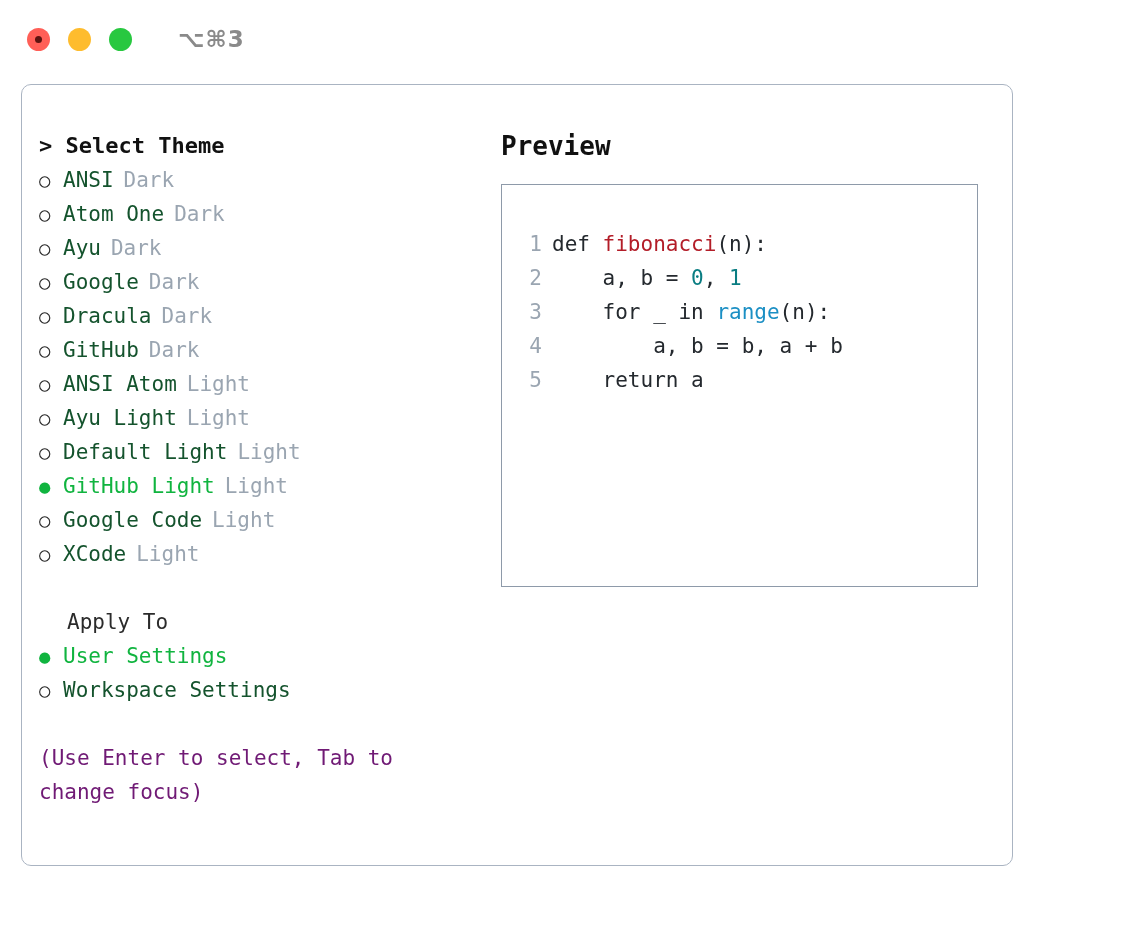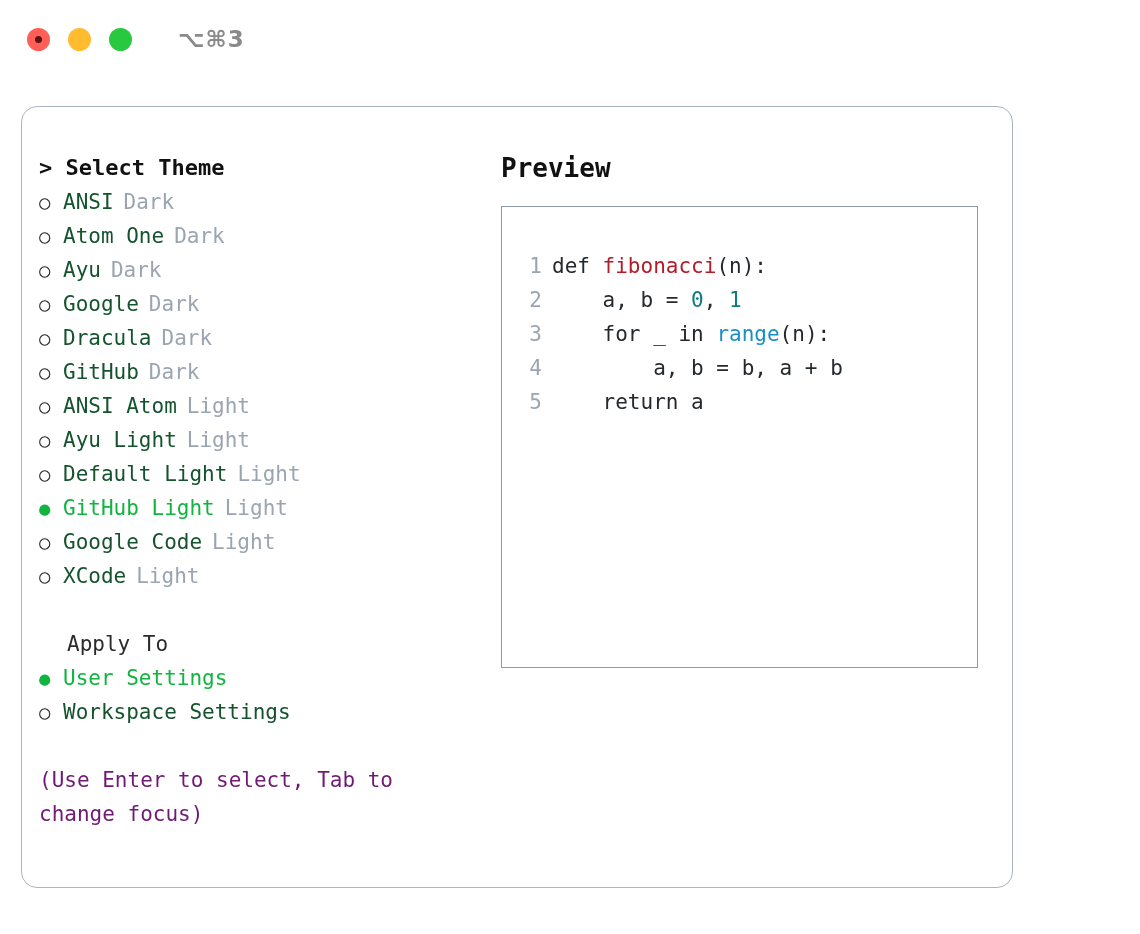--- a/index.html
+++ b/index.html
@@ -65,25 +65,25 @@
     font-size: 23px;
     font-weight: bold;
     color: #8a8a8a;
     letter-spacing: 1px;
   }
 
   
   .card {
     position: absolute;
     left: 21px;
-    top: 106px;
+    top: 84px;
     width: 992px;
     height: 782px;
     border: 1px solid #aab4c2;
-    border-radius: 16px;
+    border-radius: 10px;
     box-sizing: border-box;
     background: #ffffff;
   }
 
   .columns {
     display: flex;
     padding: 44px 0 0 17px;
     box-sizing: border-box;
   }
   .col-left  { width: 462px; flex: none; }
@@ -141,21 +141,21 @@
   .preview-title {
     font-size: 26px;
     font-weight: bold;
     color: #111111;
     line-height: 34px;
     white-space: pre;
   }
   .preview-box {
     margin-top: 21px;
     width: 477px;
-    height: 462px;
+    height: 403px;
     border: 1px solid #8e9aa9;
     box-sizing: border-box;
     background: #ffffff;
     padding: 42px 0 0 18px;
   }
   .code-line {
     font-size: 21px;
     line-height: 34px;
     white-space: pre;
     color: #24292e;

